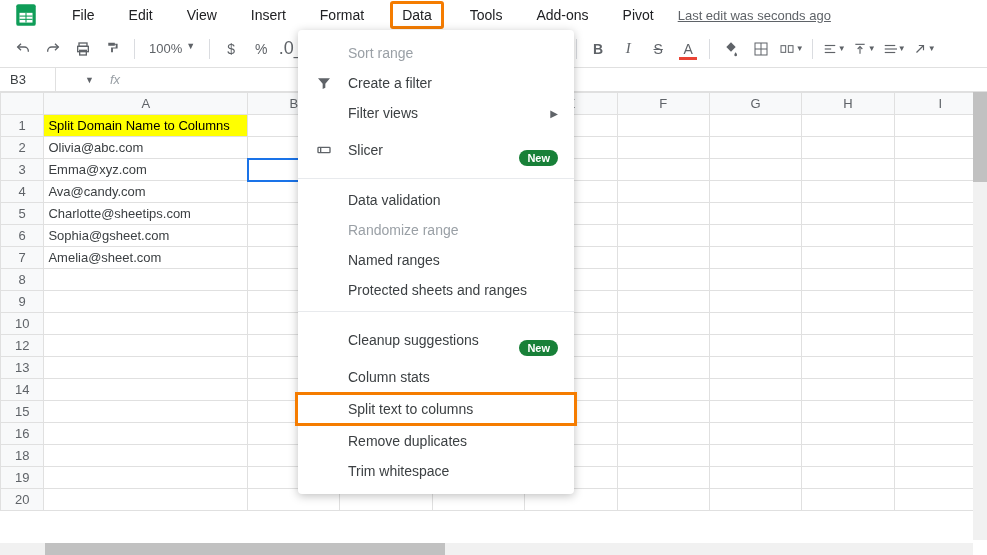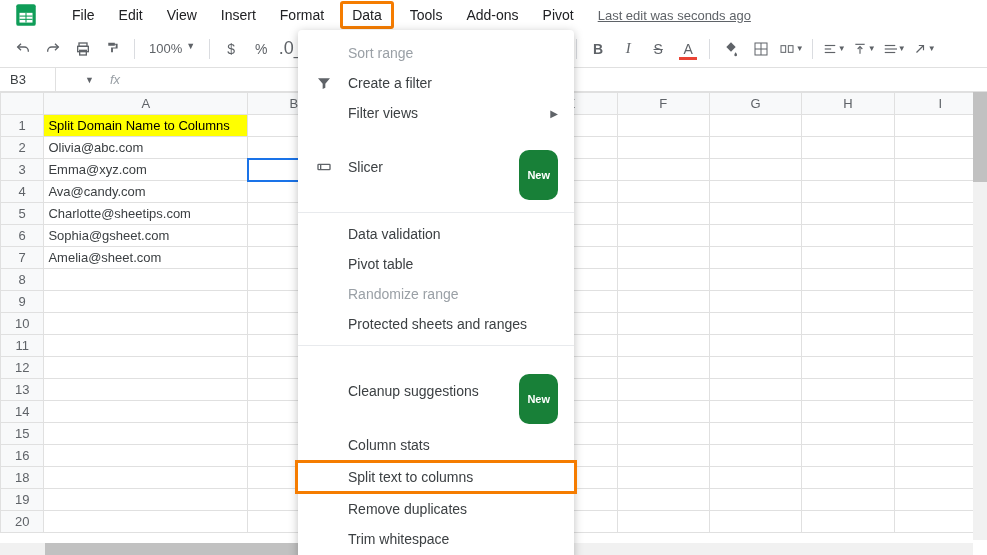--- a/index.html
+++ b/index.html
@@ -1,20 +1,20 @@
 <!DOCTYPE html>
 <html><head>
 <meta charset="utf-8">
 <style>
 * { box-sizing: border-box; margin: 0; padding: 0; }
 body { font-family: Arial, sans-serif; font-size: 13px; color: #3c4043; background: #fff; width: 987px; height: 555px; overflow: hidden; position: relative; }
 .topbar { display: flex; align-items: center; height: 30px; padding: 0 8px; gap: 4px; }
 .sheets-logo { width: 36px; height: 36px; display: flex; align-items: center; justify-content: center; }
 .sheets-logo svg { width: 26px; height: 26px; }
-.menubar { display: flex; align-items: center; gap: 8px; font-size: 14px; color: #202124; margin-left: 16px; }
+.menubar { display: flex; align-items: center; gap: 18px; font-size: 14px; color: #202124; margin-left: 16px; }
 .menu-item { padding: 4px 8px; cursor: pointer; border-radius: 3px; }
 .menu-item.hl { border: 3px solid #f57c00; padding: 3px 9px; }
 .last-edit { color: #5f6368; text-decoration: underline; margin-left: 12px; font-size: 13px; cursor: pointer; }
 .toolbar { display: flex; align-items: center; height: 38px; padding: 0 10px; gap: 4px; border-bottom: 1px solid #e0e0e0; color: #5f6368; }
 .tb-btn { width: 26px; height: 26px; display: flex; align-items: center; justify-content: center; cursor: pointer; border-radius: 3px; }
 .tb-sep { width: 1px; height: 20px; background: #dadce0; margin: 0 4px; }
 .tb-zoom { font-size: 13px; padding: 0 6px; display: flex; align-items: flex-start; gap: 4px; cursor: pointer; }
 .namebox-row { display: flex; align-items: center; height: 24px; border-bottom: 1px solid #e0e0e0; }
 .namebox { width: 56px; font-size: 13px; color: #3c4043; padding-left: 10px; border-right: 1px solid #e0e0e0; height: 100%; display: flex; align-items: center; }
 .fx { padding: 0 10px; font-style: italic; color: #9aa0a6; font-size: 13px; }
@@ -31,21 +31,21 @@
 .col-w { width: 100px; }
 .hdr-cell { background: #ffff00; font-weight: bold; color: #000; }
 .sel-cell { outline: 2px solid #1a73e8; outline-offset: -1px; }
 .dropdown { position: absolute; top: 30px; left: 298px; width: 276px; background: #fff; box-shadow: 0 2px 10px rgba(0,0,0,.25); border-radius: 4px; padding: 8px 0; z-index: 100; font-size: 14px; color: #3c4043; }
 .dd-item { display: flex; align-items: center; padding: 6px 16px 6px 16px; cursor: pointer; min-height: 30px; position: relative; }
 .dd-item.disabled { color: #9aa0a6; cursor: default; }
 .dd-icon { width: 20px; margin-right: 14px; display: flex; align-items: center; justify-content: center; color: #5f6368; }
 .dd-label { flex: 1; }
 .dd-sep { height: 1px; background: #e8eaed; margin: 6px 0; }
 .dd-arrow { color: #5f6368; font-size: 10px; }
-.badge-new { background: #188038; color: #fff; font-size: 11px; font-weight: bold; padding: 19px 8px; border-radius: 10px; margin-top: 16px; }
+.badge-new { background: #188038; color: #fff; font-size: 11px; font-weight: bold; padding: 2px 8px; border-radius: 10px; margin-top: 16px; }
 .dd-hl { border: 3px solid #f57c00; margin: 0 -3px; }
 .scrollbar-v { position: absolute; right: 0; top: 92px; width: 14px; height: 448px; background: #f1f1f1; }
 .scrollbar-v .thumb { background: #c1c1c1; width: 100%; height: 90px; position: absolute; top: 0; }
 .scrollbar-h { position: absolute; left: 0; bottom: 0; right: 14px; height: 12px; background: #f1f1f1; }
 .scrollbar-h .thumb { background: #c1c1c1; height: 100%; width: 400px; position: absolute; left: 45px; }
 </style>
 </head>
 <body>
 
 <div class="topbar">
@@ -312,32 +312,20 @@
           <td></td>
           <td></td>
           <td></td>
           <td></td>
           <td></td>
           <td></td>
           <td></td>
           <td></td>
         </tr>
         <tr>
-          <th class="rowh">11</th>
-          <td></td>
-          <td></td>
-          <td></td>
-          <td></td>
-          <td></td>
-          <td></td>
-          <td></td>
-          <td></td>
-          <td></td>
-        </tr>
-        <tr>
           <th class="rowh">12</th>
           <td></td>
           <td></td>
           <td></td>
           <td></td>
           <td></td>
           <td></td>
           <td></td>
           <td></td>
           <td></td>
@@ -456,27 +444,27 @@
         </svg>
       </span>
       <span class="dd-label">Slicer</span>
       <span class="badge-new">New</span>
     </div>
     <div class="dd-sep"></div>
     <div class="dd-item">
       <span class="dd-icon"></span>
       <span class="dd-label">Data validation</span>
     </div>
-    <div class="dd-item">
-      <span class="dd-icon"></span>
-      <span class="dd-label">Pivot table</span>
-    </div>
     <div class="dd-item disabled">
       <span class="dd-icon"></span>
       <span class="dd-label">Randomize range</span>
+    </div>
+    <div class="dd-item">
+      <span class="dd-icon"></span>
+      <span class="dd-label">Named ranges</span>
     </div>
     <div class="dd-item">
       <span class="dd-icon"></span>
       <span class="dd-label">Protected sheets and ranges</span>
     </div>
     <div class="dd-sep"></div>
     <div class="dd-item">
       <span class="dd-icon"></span>
       <span class="dd-label">Cleanup suggestions</span>
       <span class="badge-new">New</span>

